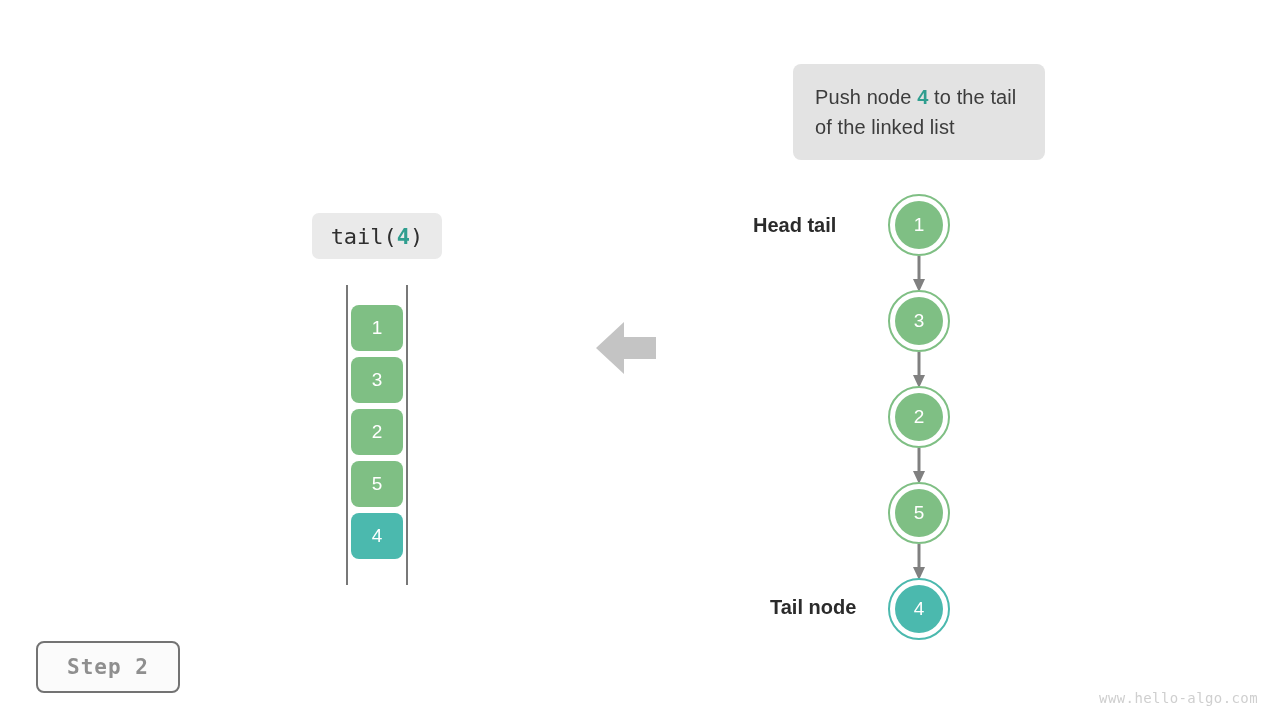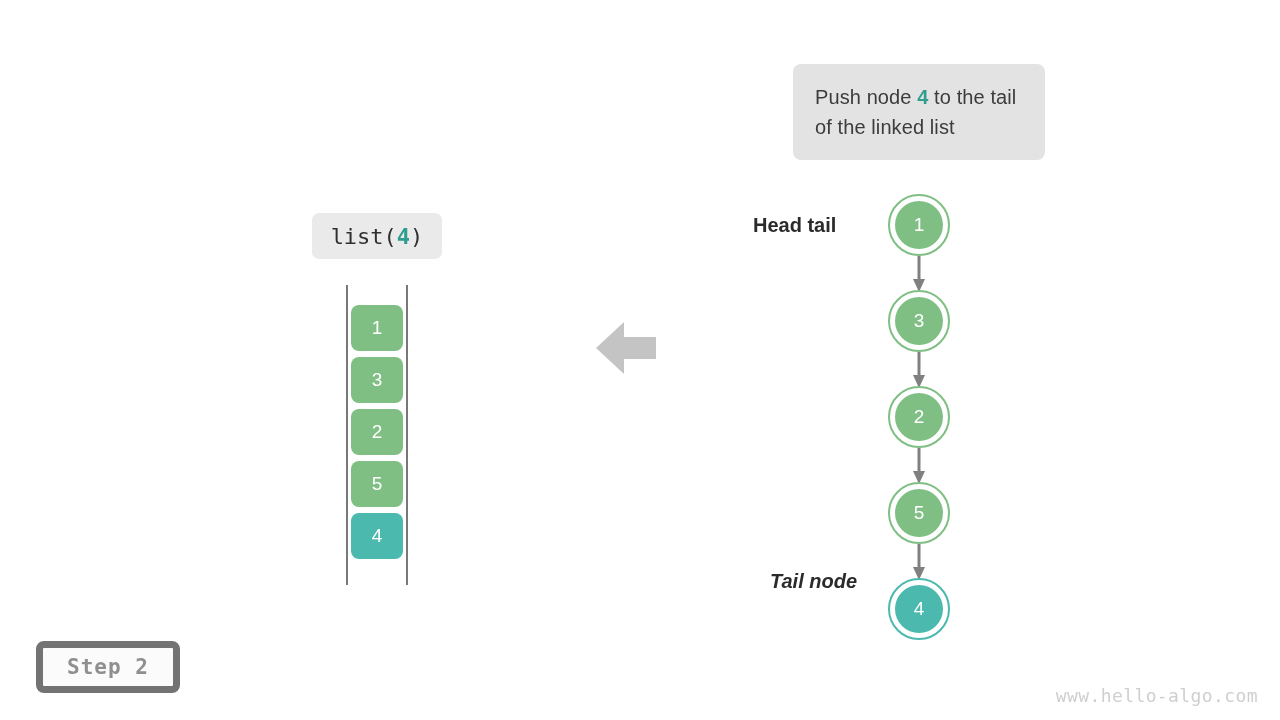--- a/index.html
+++ b/index.html
@@ -168,65 +168,65 @@
 
   
   .side-label {
     position: absolute;
     font-size: 20px;
     font-weight: bold;
     color: #2b2b2b;
     white-space: nowrap;
   }
   .label-head { left: 753px; top: 214px; }
-  .label-tail { left: 770px; top: 570px; font-style: italic; }
+  .label-tail { left: 770px; top: 596px; }
 
   
   .step-badge {
     position: absolute;
     left: 36px;
     top: 641px;
     width: 144px;
     height: 52px;
     box-sizing: border-box;
-    border: 7px solid #737373;
+    border: 2px solid #737373;
     border-radius: 8px;
     background: #fbfbfb;
     display: flex;
     align-items: center;
     justify-content: center;
     font-family: "DejaVu Sans Mono", monospace;
     font-size: 21px;
     font-weight: bold;
     color: #8f8f8f;
     letter-spacing: 1px;
   }
 
   
   .watermark {
     position: absolute;
     right: 22px;
     bottom: 14px;
     font-family: "DejaVu Sans Mono", monospace;
-    font-size: 18px;
+    font-size: 14px;
     color: #cfcfcf;
     letter-spacing: .4px;
   }
 </style>
 </head>
 <body>
 
 <div class="stage">
 
   <div class="caption-box">
     <div class="caption-text"><span>Push node </span><span class="hl-teal">4</span><span> to the tail of the linked list</span></div>
   </div>
 
   <div class="op-pill">
-      <span>list(</span>
+      <span>tail(</span>
       <span class="arg">4</span>
       <span>)</span>
     </div>
 
   <div class="queue">
     <div class="rail rail-left"></div>
     <div class="rail rail-right"></div>
     <div class="cells">
       <div class="cell green">1</div>
       <div class="cell green">3</div>

